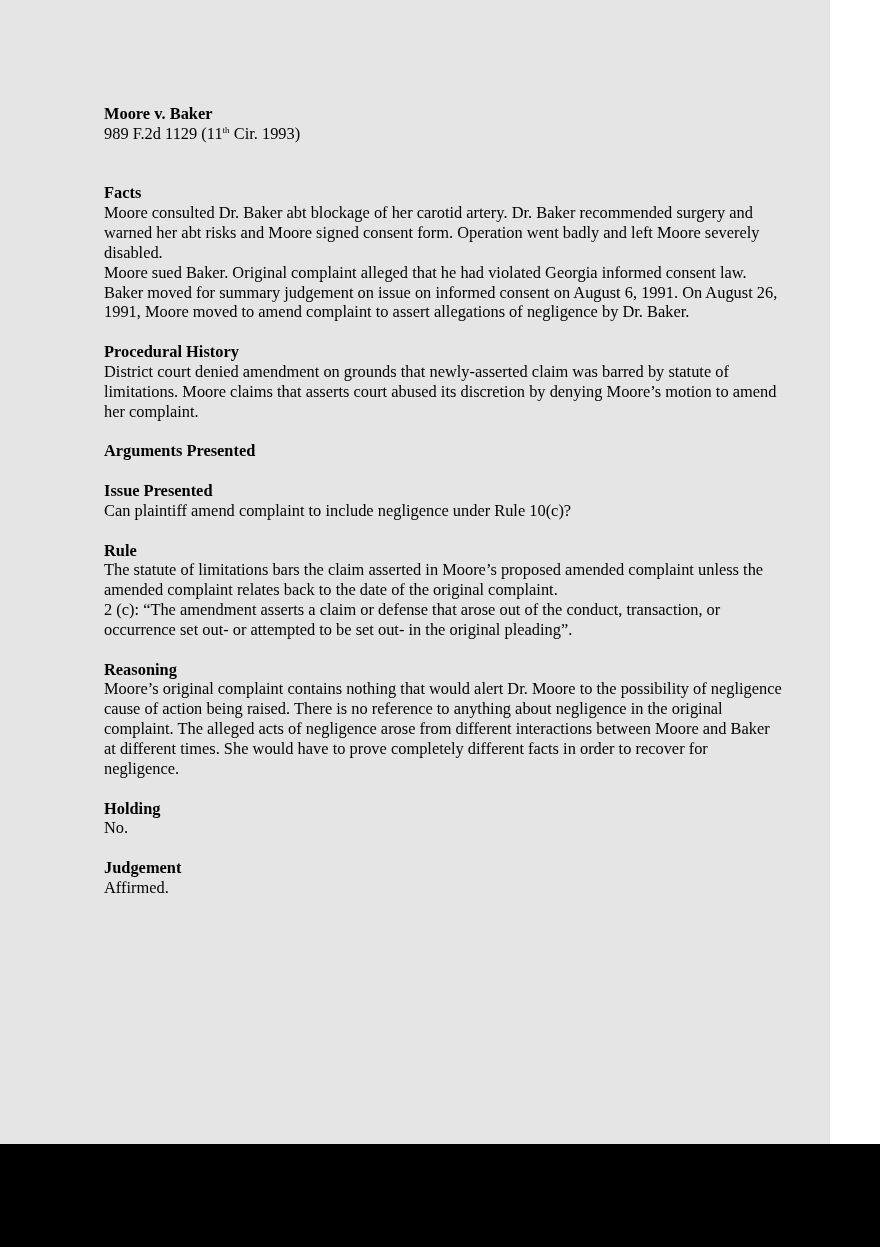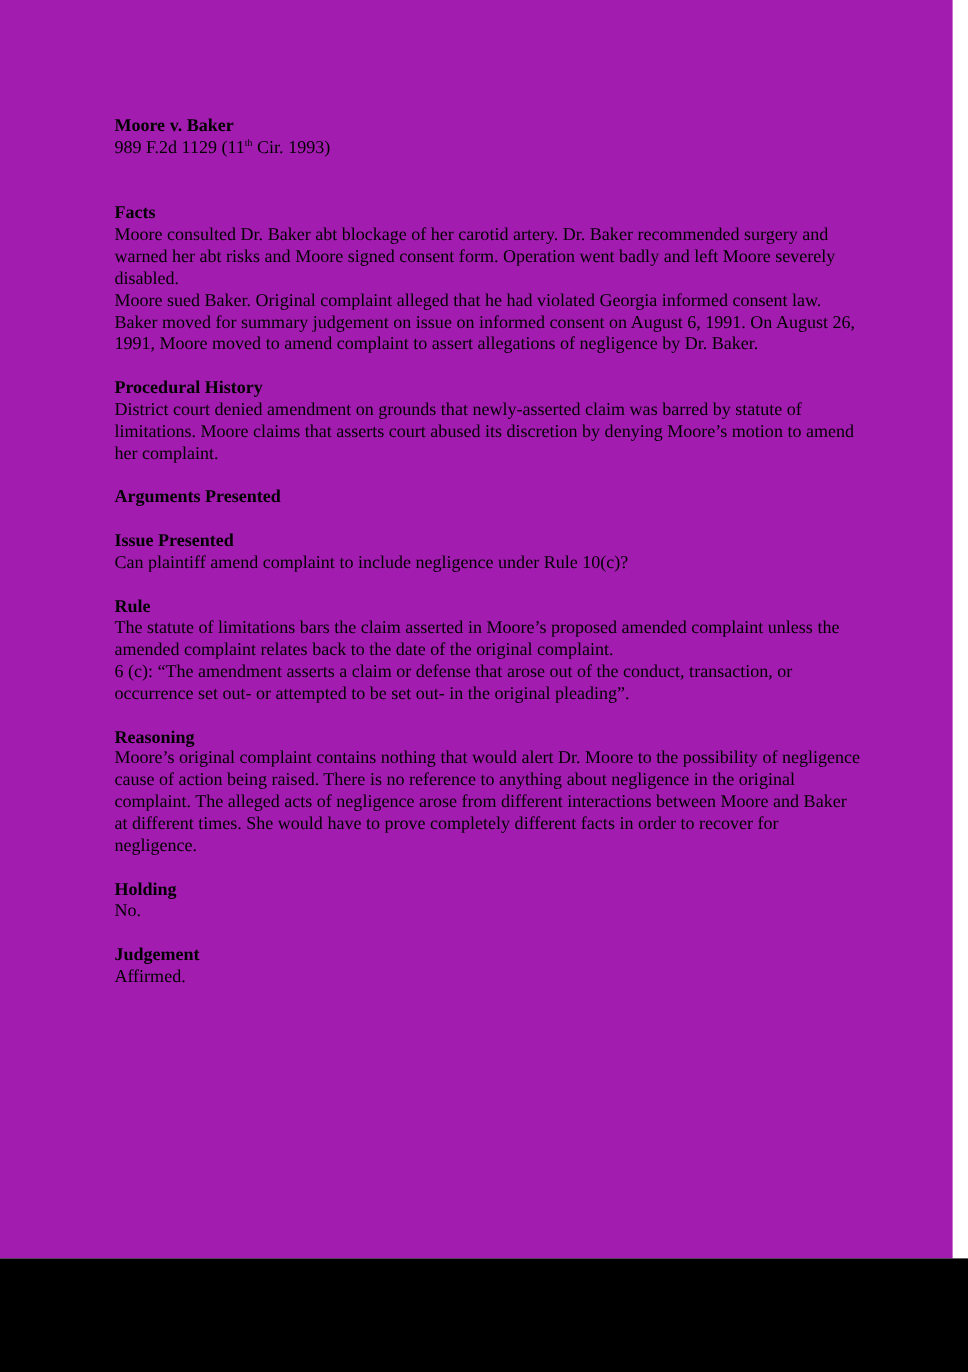--- a/index.html
+++ b/index.html
@@ -14,22 +14,21 @@
       overflow: hidden;
       font-family: "Liberation Serif", "DejaVu Serif", serif;
       color: #000000;
     }
     .page {
       position: absolute;
       left: 0;
       top: 0;
       width: 830px;
       height: 1144px;
-      background: #a21caf;
-      padding-left: 36px;
+      background: #e5e5e5;
     }
     .content {
       position: absolute;
       left: 104px;
       top: 104px;
       width: 680px;
       font-size: 16.4px;
       line-height: 19.85px;
     }
     .heading {
@@ -96,21 +95,21 @@
     <section>
       <p class="heading">Issue Presented</p>
       <p class="para">Can plaintiff amend complaint to include negligence under Rule 10(c)?</p>
     </section>
 
     <div class="gap"></div>
 
     <section>
       <p class="heading">Rule</p>
       <p class="para">The statute of limitations bars the claim asserted in Moore’s proposed amended complaint unless the amended complaint relates back to the date of the original complaint.</p>
-      <p class="para">6 (c): “The amendment asserts a claim or defense that arose out of the conduct, transaction, or occurrence set out- or attempted to be set out- in the original pleading”.</p>
+      <p class="para">2 (c): “The amendment asserts a claim or defense that arose out of the conduct, transaction, or occurrence set out- or attempted to be set out- in the original pleading”.</p>
     </section>
 
     <div class="gap"></div>
 
     <section>
       <p class="heading">Reasoning</p>
       <p class="para">Moore’s original complaint contains nothing that would alert Dr. Moore to the possibility of negligence cause of action being raised. There is no reference to anything about negligence in the original complaint. The alleged acts of negligence arose from different interactions between Moore and Baker at different times. She would have to prove completely different facts in order to recover for negligence.</p>
     </section>
 
     <div class="gap"></div>

